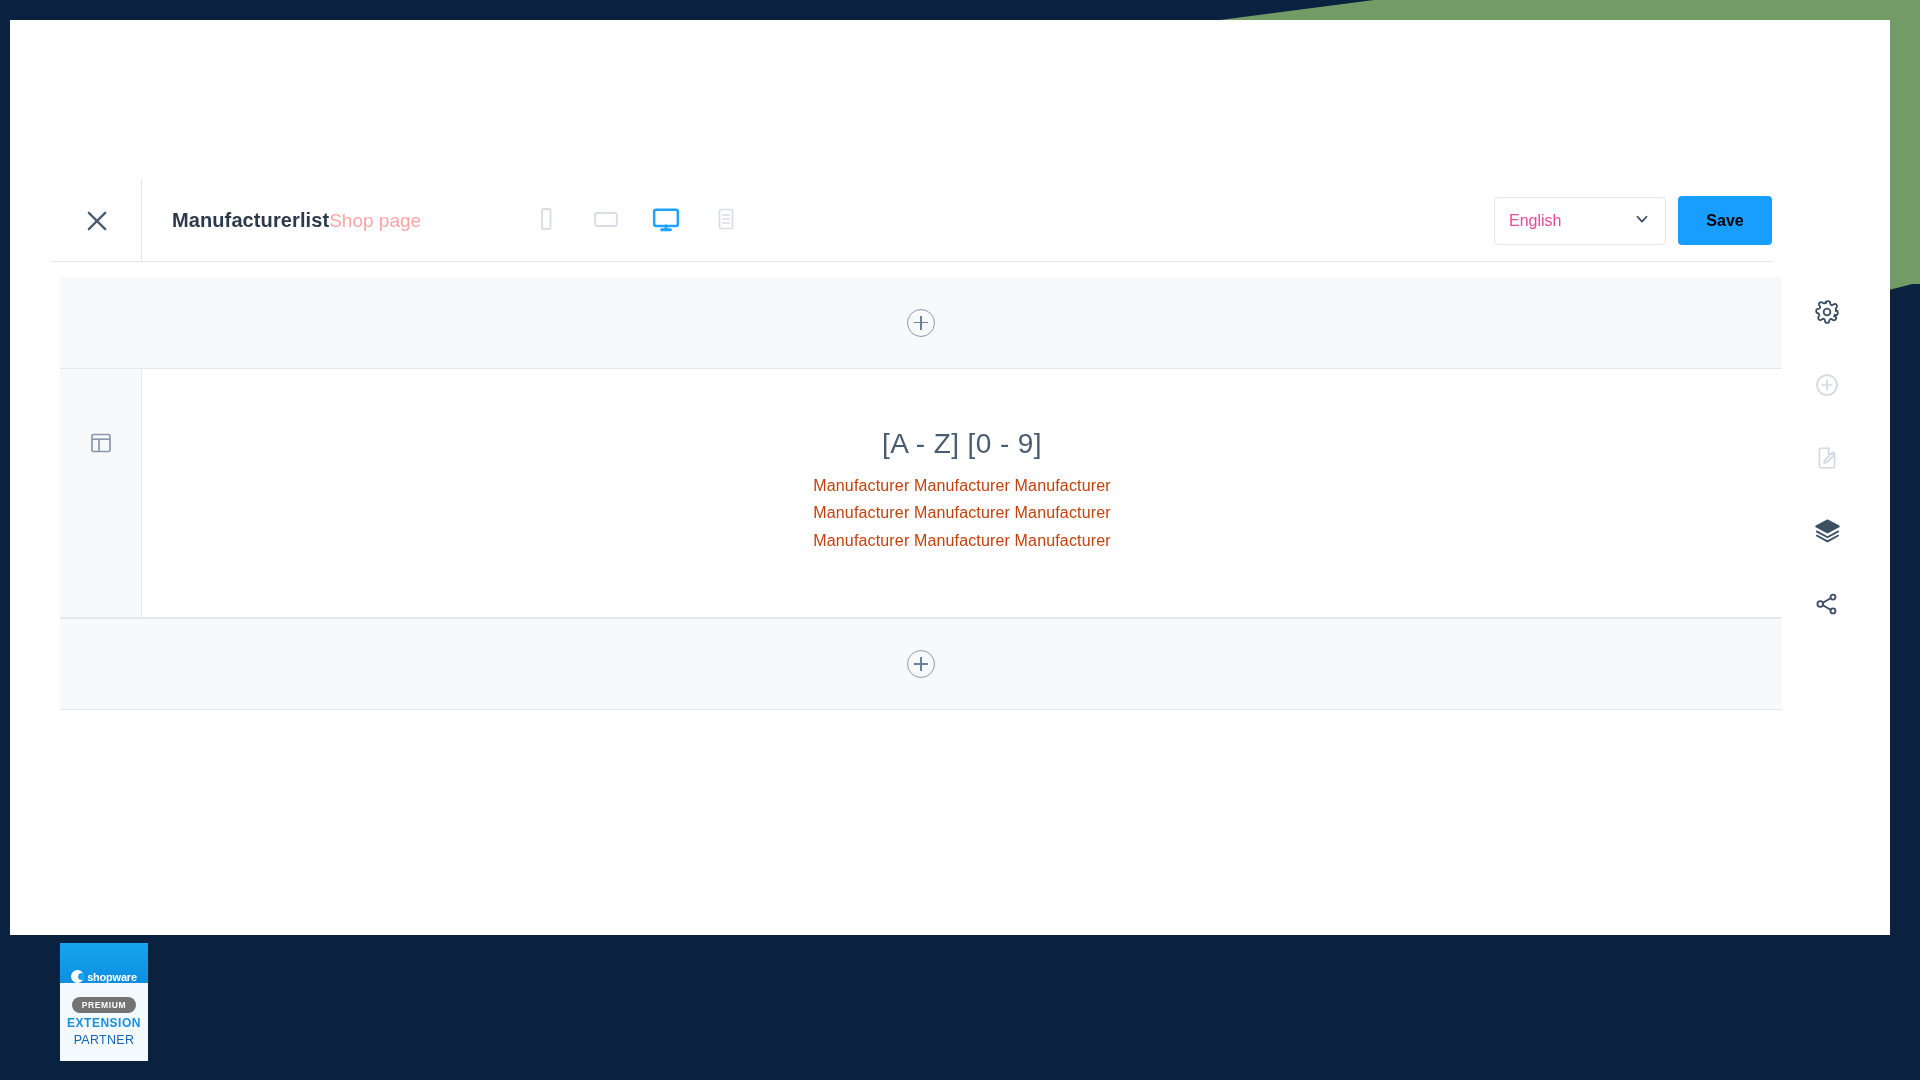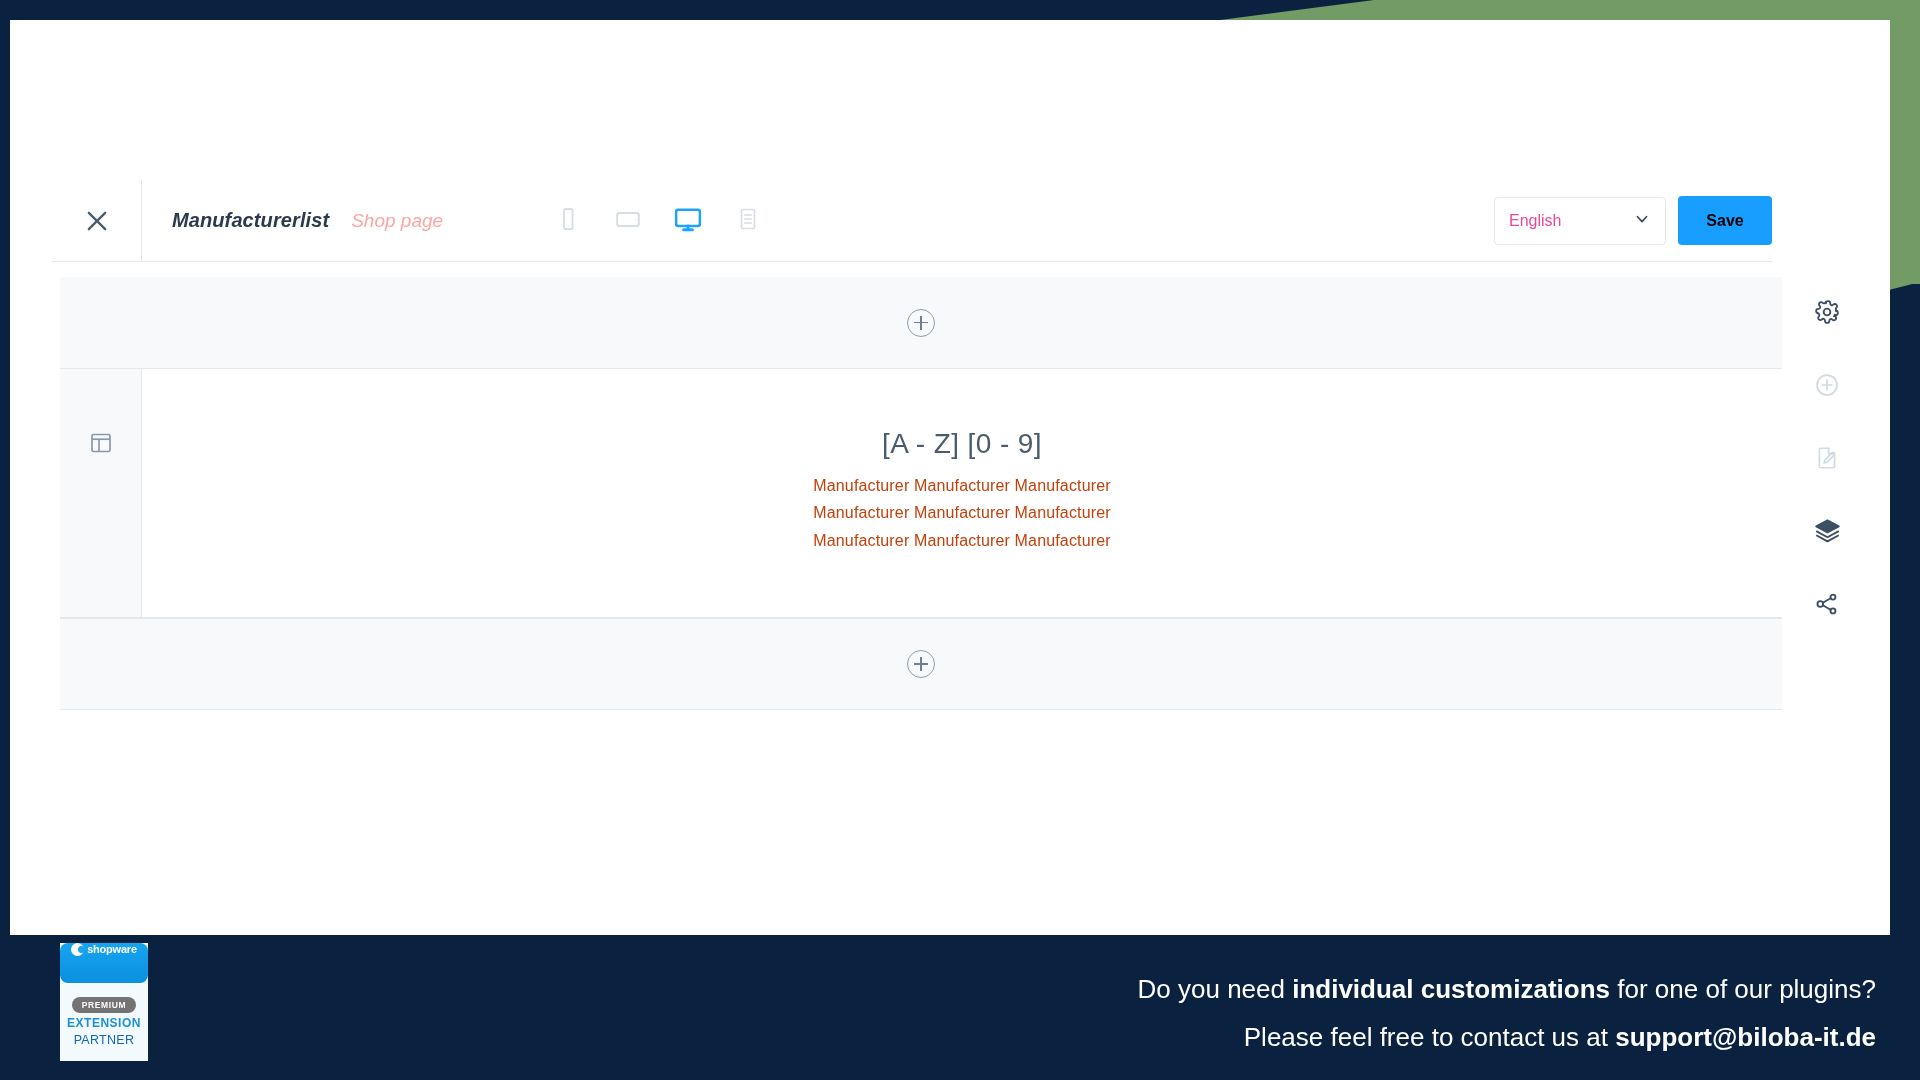--- a/index.html
+++ b/index.html
@@ -53,23 +53,22 @@
     border-bottom: 1px solid #e4e8ed;
   }
   .close-btn {
     width: 90px; height: 82px;
     display: flex; align-items: center; justify-content: center;
     cursor: pointer;
     border-right: 1px solid #e4e8ed;
   }
   .close-btn svg { display: block; }
   .title-group {
-    display: flex; align-items: baseline; gap: 22px;
+    display: flex; align-items: baseline; 
     padding-left: 30px;
-    font-style: italic;
   }
   .page-title {
     font-size: 20px; font-weight: bold; color: #2b3a4d;
     letter-spacing: .1px;
   }
   .page-sub {
     font-size: 19px; color: #fca5a5; font-weight: normal;
   }
   .device-group {
     display: flex; align-items: center; gap: 26px;
@@ -184,23 +183,22 @@
     position: absolute;
     left: 60px; top: 8px;
     width: 88px; height: 118px;
     background: #f2fafe;
     display: flex; flex-direction: column;
     overflow: hidden;
   }
   .badge-head {
     height: 40px;
     background: linear-gradient(180deg, #16a5f0 0%, #0c8fe0 100%);
-    display: flex; align-items: flex-start; justify-content: center;
+    display: flex; align-items: flex-end; justify-content: center;
     gap: 3px;
-    border-radius: 8px;
   }
   .badge-mark {
     width: 13px; height: 13px;
     border-radius: 50%;
     background: #ffffff;
     position: relative;
   }
   .badge-mark::after {
     content: "";
     position: absolute; right: -1px; top: 3px;
@@ -423,22 +421,14 @@
       <span class="badge-mark"></span>
       <span class="badge-wordmark">shopware</span>
     </div>
     <div class="badge-body">
       <span class="badge-pill">PREMIUM</span>
       <span class="badge-ext">EXTENSION</span>
       <span class="badge-partner">PARTNER</span>
     </div>
   </div>
 
-  <div class="banner-text">
-    <div class="banner-line">
-      <span>Do you need </span><b>individual customizations</b><span> for one of our plugins?</span>
-    </div>
-    <div class="banner-line">
-      <span>Please feel free to contact us at </span><b>support@biloba-it.de</b>
-    </div>
-  </div>
 
 </div>
 
 </body></html>

